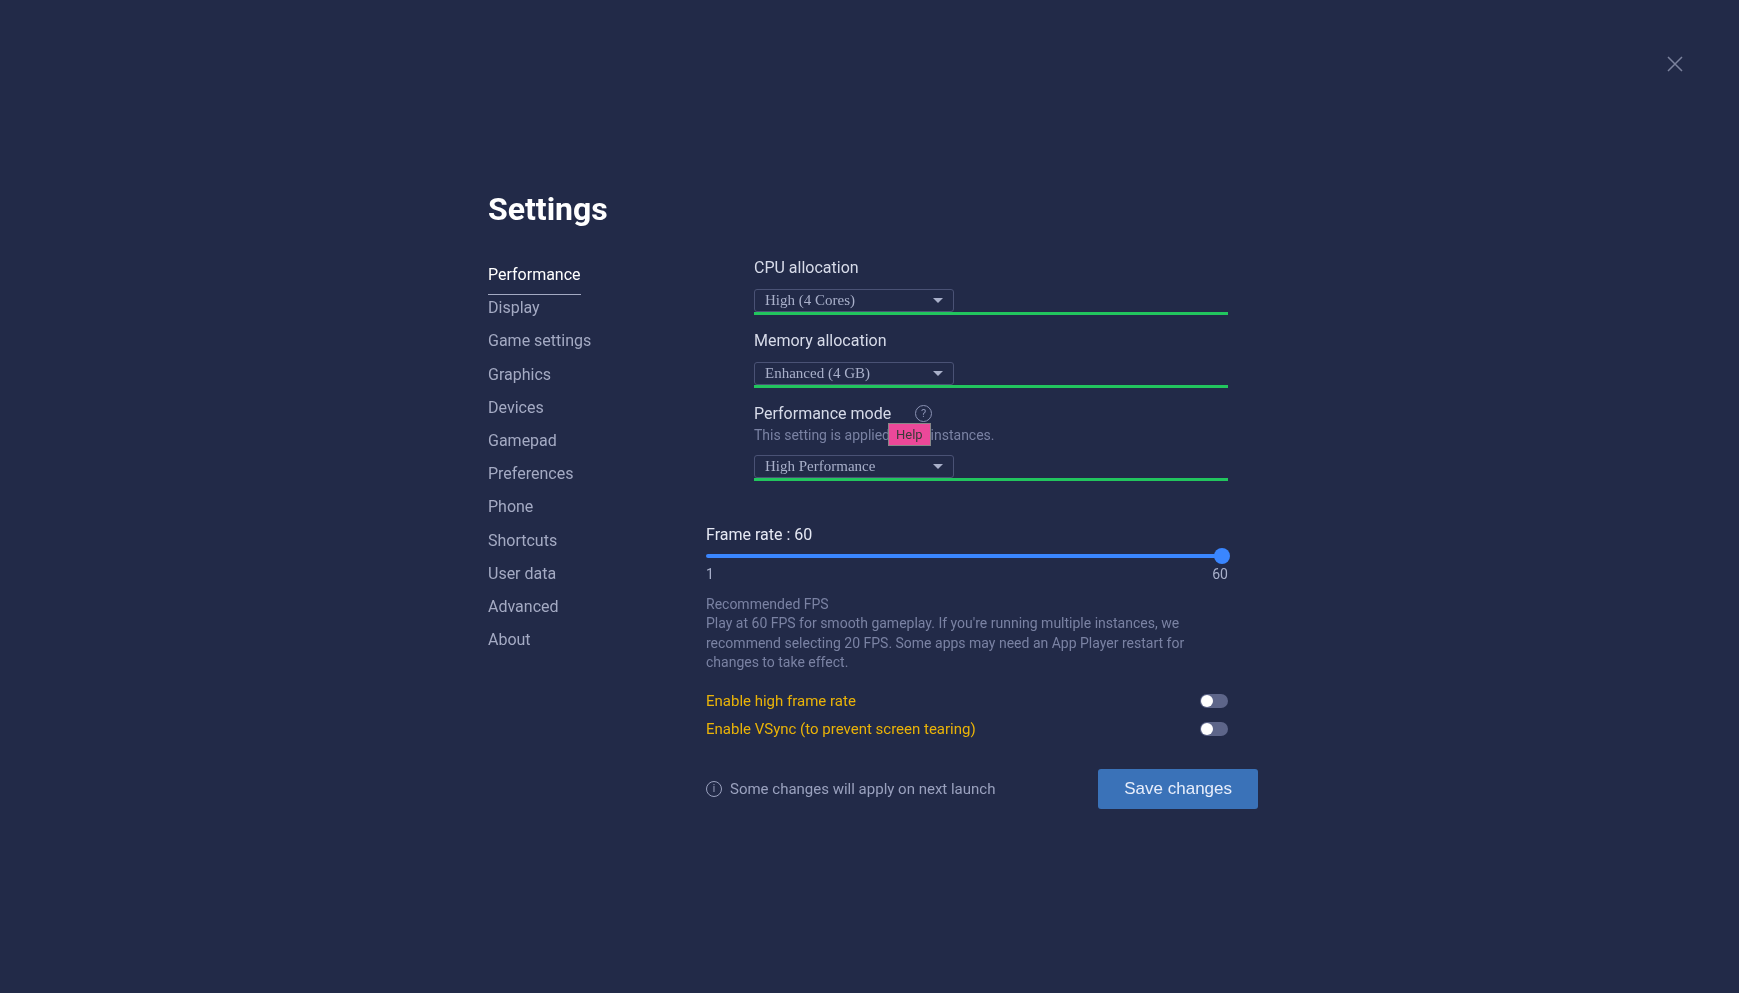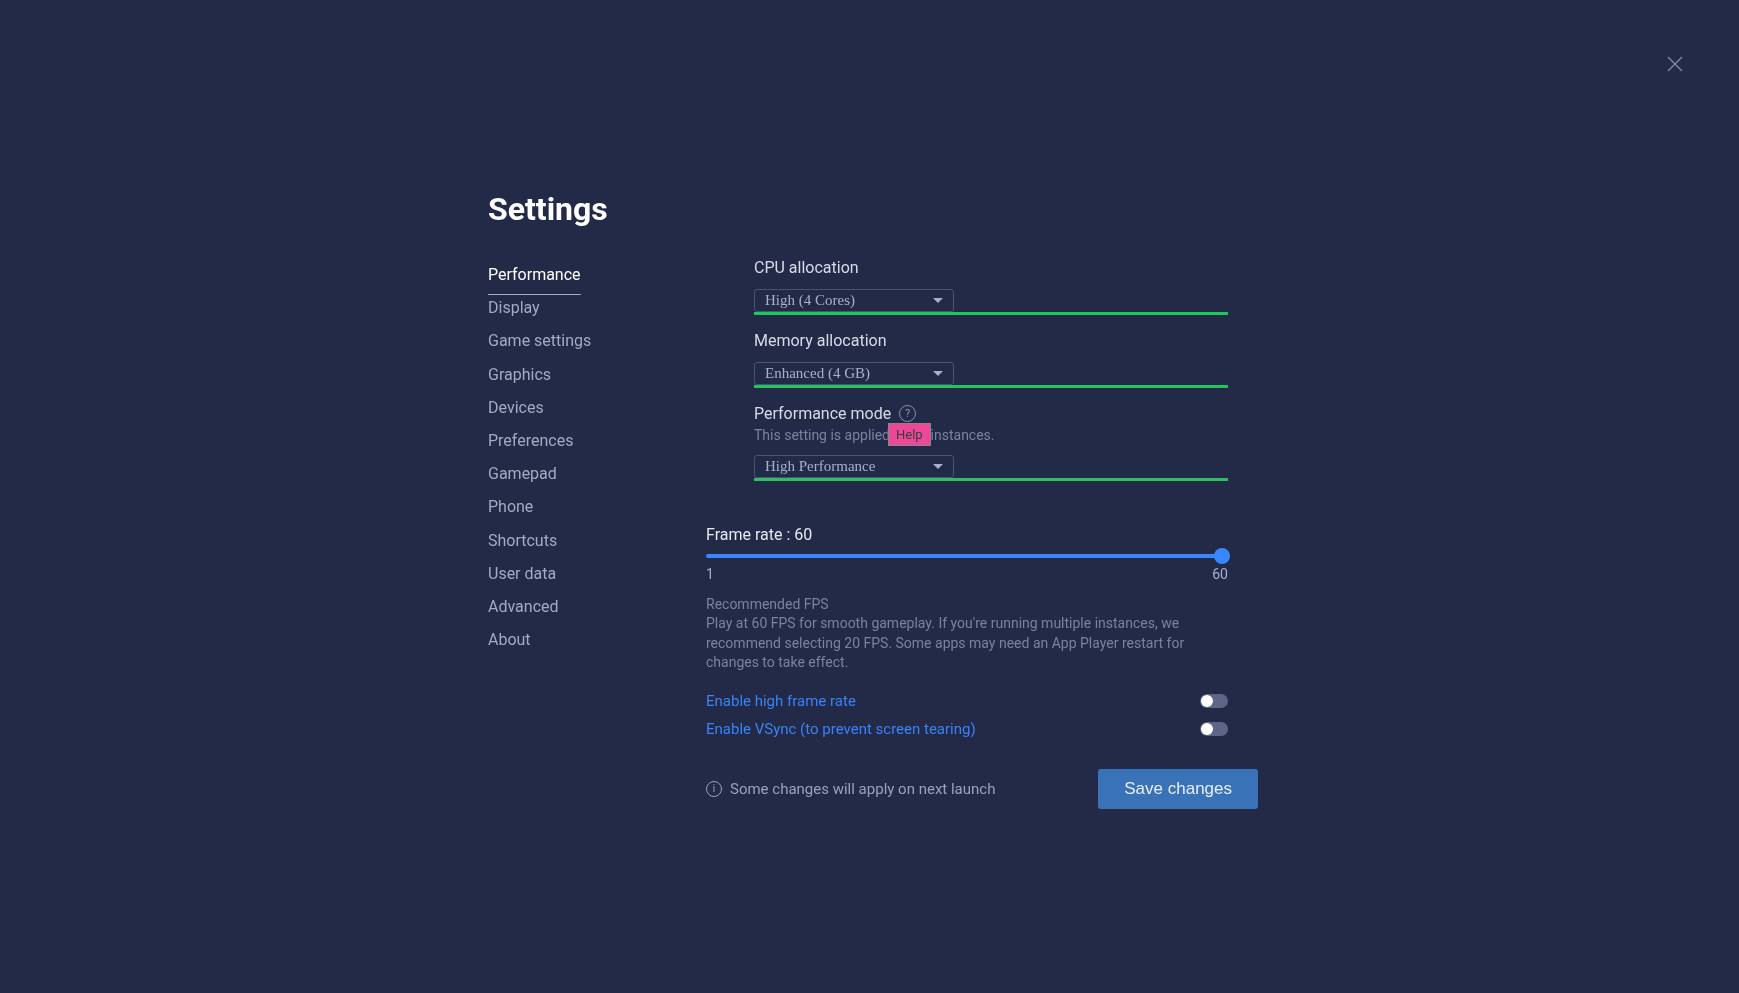--- a/index.html
+++ b/index.html
@@ -74,21 +74,21 @@
     margin-left: 48px;
   }
   .label {
     color: #d7dbe9;
     font-size: 16px;
     margin-bottom: 12px;
   }
   .label-row {
     display: flex;
     align-items: center;
-    gap: 8px;
+    gap: 24px;
     margin-bottom: 4px;
     position: relative;
   }
   .help-icon {
     width: 17px;
     height: 17px;
     border: 1.5px solid #8a92b4;
     border-radius: 50%;
     display: inline-flex;
     align-items: center;
@@ -181,21 +181,21 @@
     margin-top: 2px;
     margin-bottom: 14px;
   }
   .toggle-row {
     display: flex;
     justify-content: space-between;
     align-items: center;
     padding: 5px 0;
   }
   .toggle-row .tlabel {
-    color: #3b82f6;
+    color: #eab308;
     font-size: 15px;
   }
   .toggle {
     width: 28px;
     height: 14px;
     background: #5d6589;
     border-radius: 10px;
     position: relative;
     cursor: pointer;
   }
@@ -253,22 +253,22 @@
 
 <div class="container">
   <h1 class="title">Settings</h1>
   <div class="layout">
     <div class="sidebar">
       <div class="nav-item active"><span>Performance</span></div>
       <div class="nav-item"><span>Display</span></div>
       <div class="nav-item"><span>Game settings</span></div>
       <div class="nav-item"><span>Graphics</span></div>
       <div class="nav-item"><span>Devices</span></div>
+      <div class="nav-item"><span>Gamepad</span></div>
       <div class="nav-item"><span>Preferences</span></div>
-      <div class="nav-item"><span>Gamepad</span></div>
       <div class="nav-item"><span>Phone</span></div>
       <div class="nav-item"><span>Shortcuts</span></div>
       <div class="nav-item"><span>User data</span></div>
       <div class="nav-item"><span>Advanced</span></div>
       <div class="nav-item"><span>About</span></div>
     </div>
 
     <div class="content">
       <div class="scroll-area">
 

